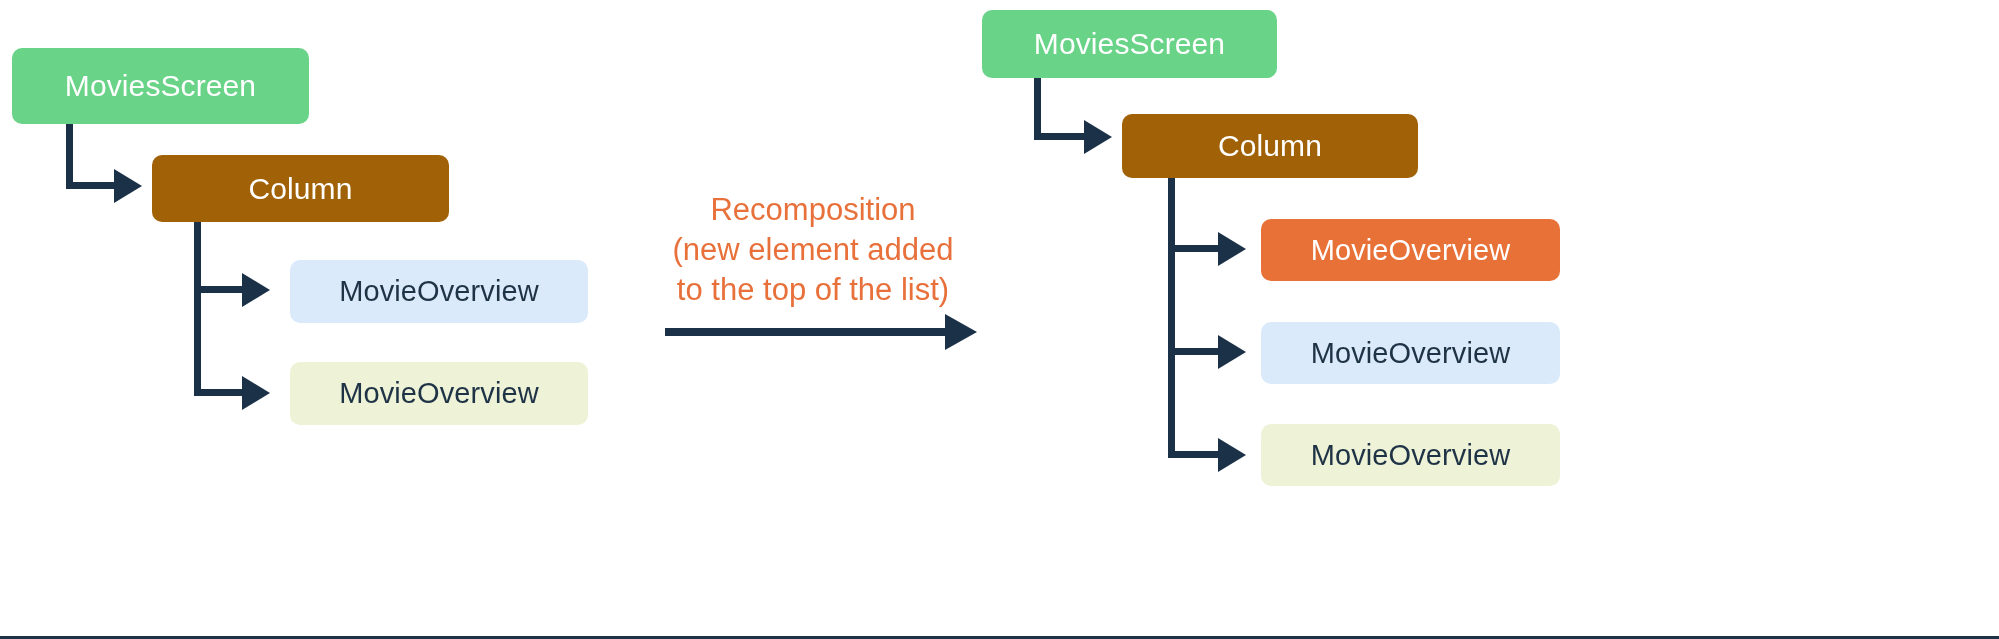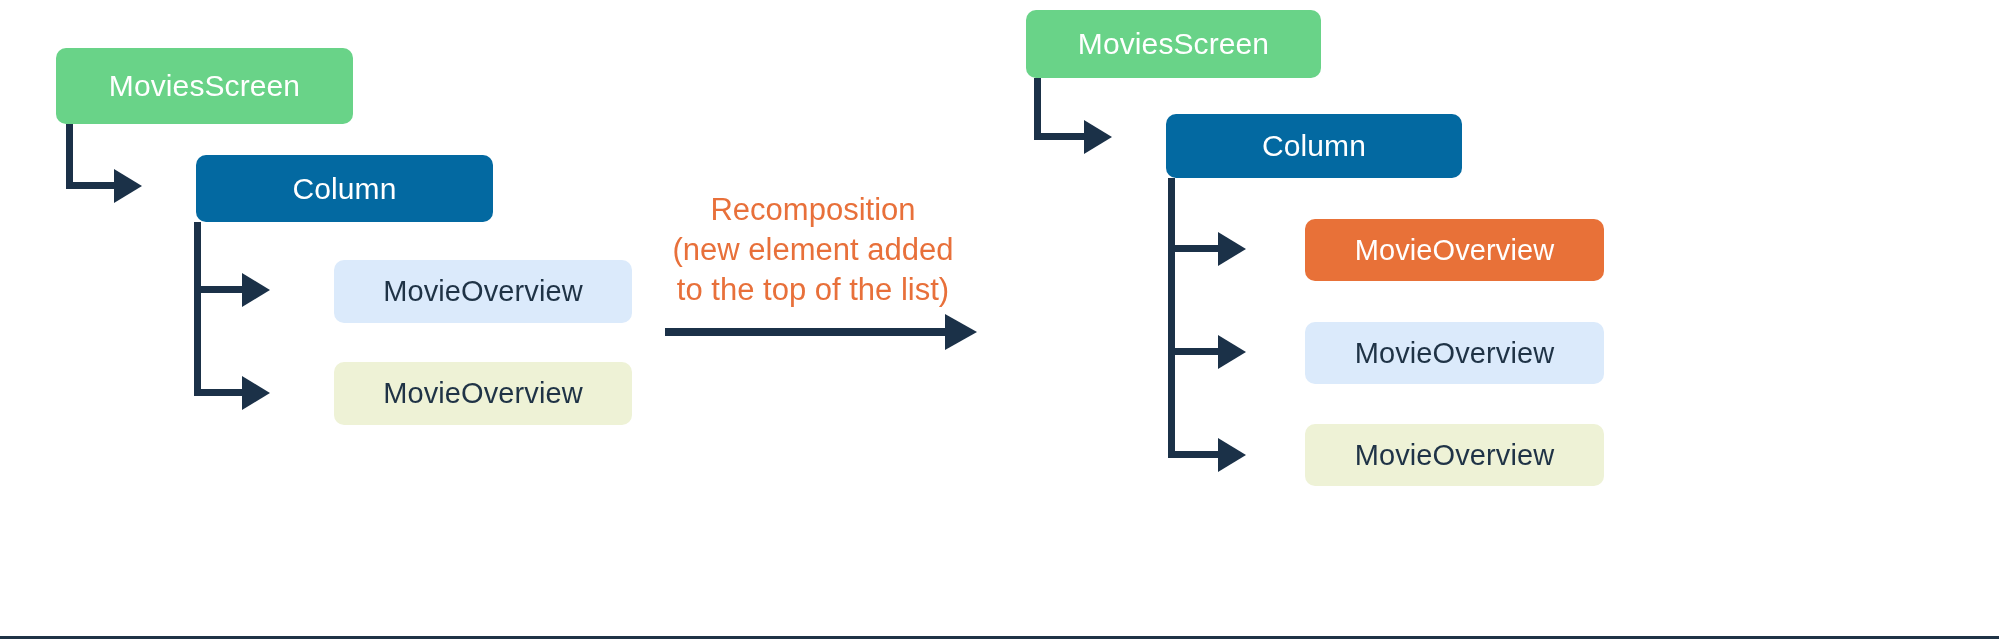--- a/index.html
+++ b/index.html
@@ -30,30 +30,29 @@
 
   .node {
     position: absolute;
     box-sizing: border-box;
     display: flex;
     align-items: center;
     justify-content: center;
     border-radius: 10px;
     white-space: nowrap;
     letter-spacing: 0.1px;
-    margin-left: 44px;
   }
   .node .node-label {
     display: block;
     line-height: 1;
   }
 
   
   .n-green      { background: #69d388; color: #ffffff; }
-  .n-blue       { background: #0369a1; color: #ffffff; }
+  .n-blue       { background: #a16207; color: #ffffff; }
   .n-orange     { background: #e87138; color: #ffffff; }
   .n-lightblue  { background: #dbeafb; color: #1f3346; }
   .n-lightyel   { background: #eef2d6; color: #1f3346; }
 
   
   .conn {
     position: absolute;
     background: #1b3148;
   }
   .conn-v { width: 7px; }

